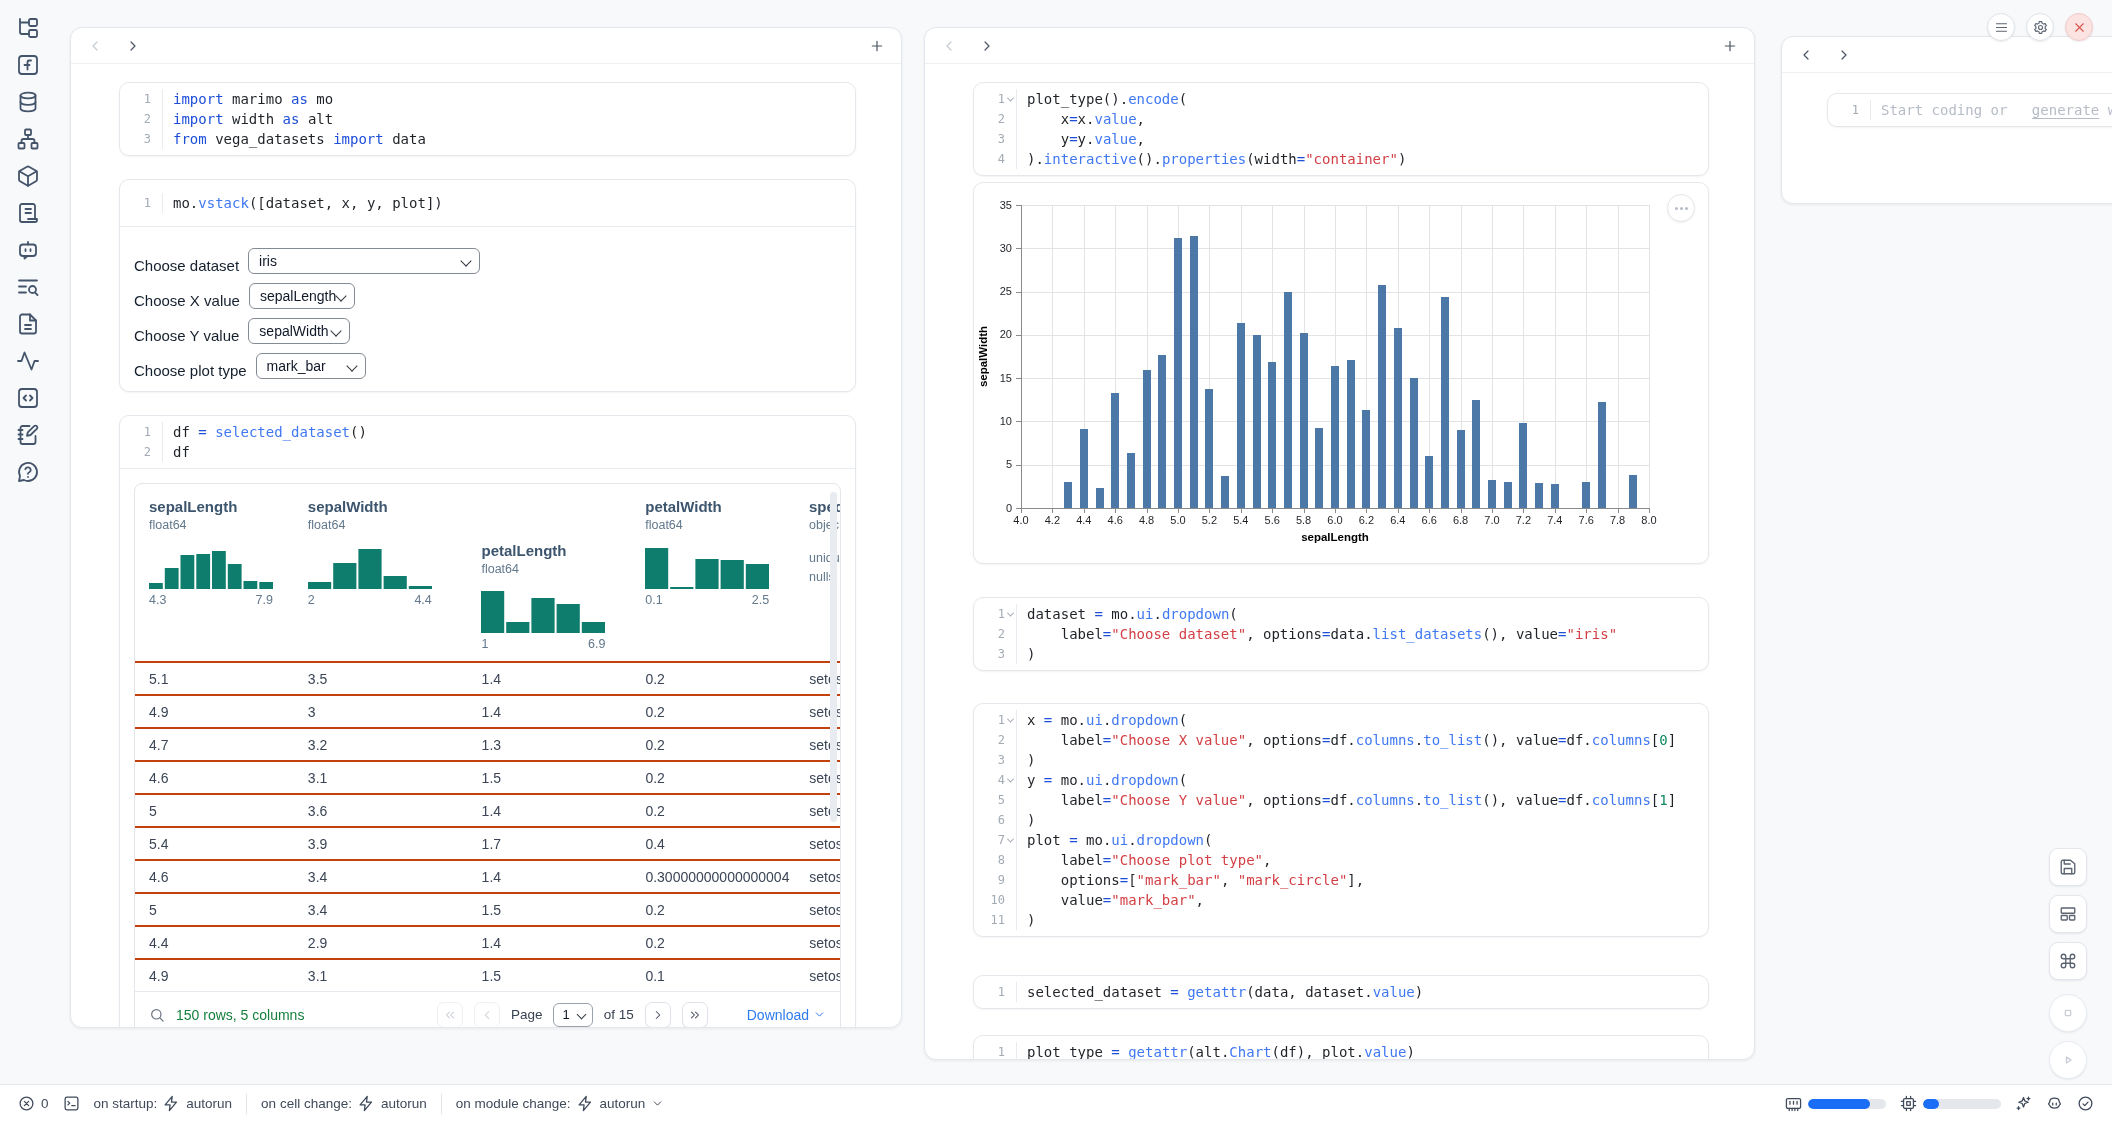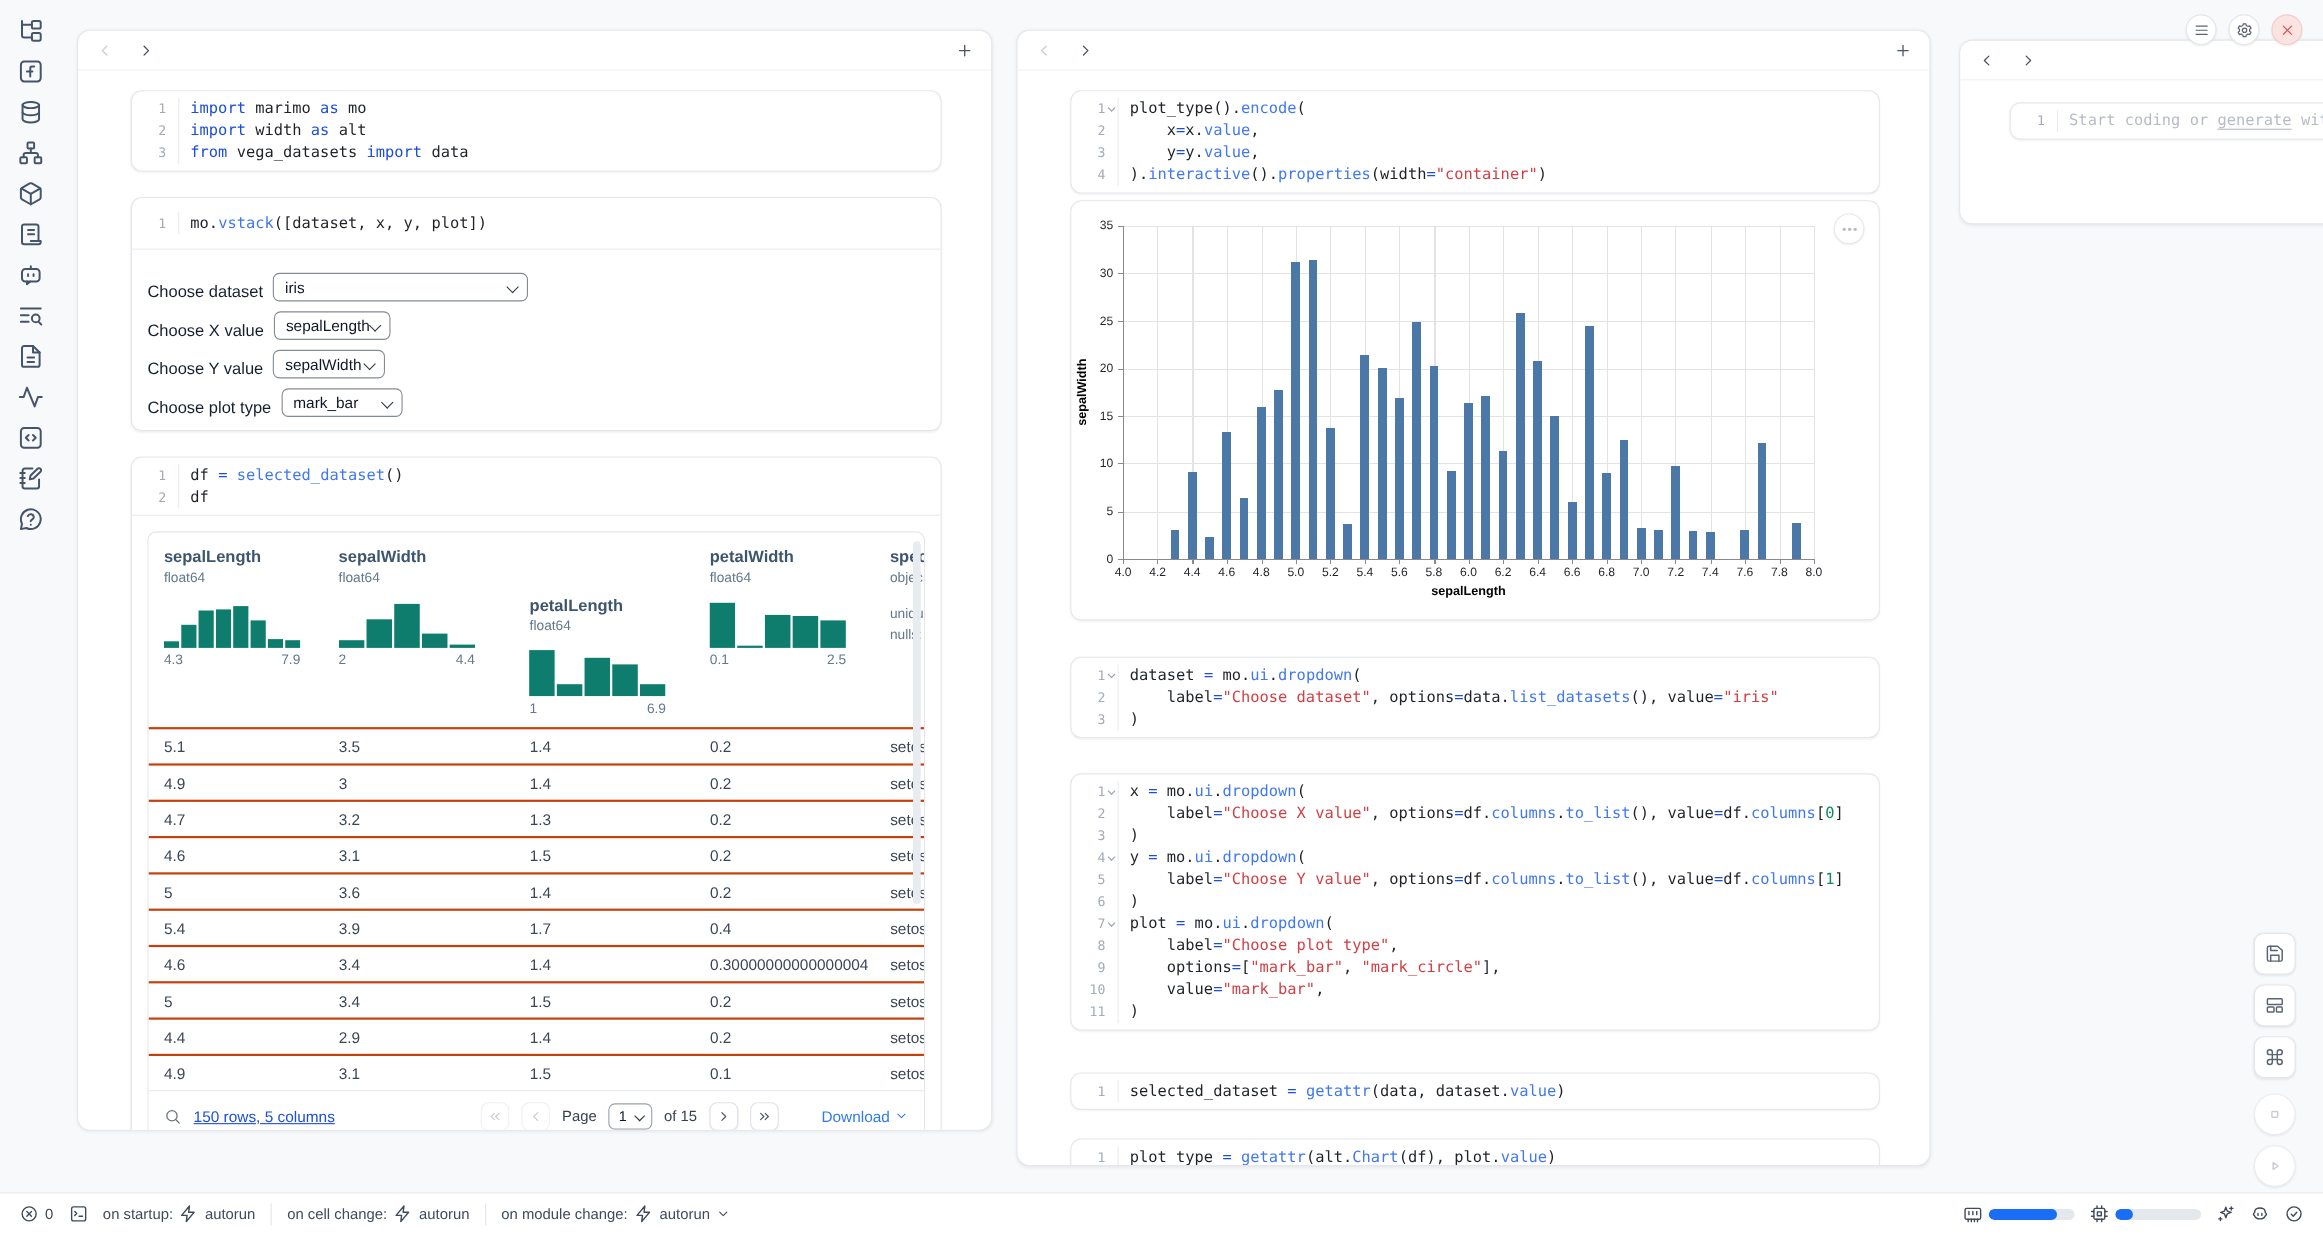--- a/index.html
+++ b/index.html
@@ -54,40 +54,40 @@
   .th { padding-left:14px; }
   .th .cname { font-size:15px; font-weight:bold; color:#3d566e; }
   .th .ctype { font-size:12.5px; color:#62788c; margin-top:3px; }
   .th .hist { margin-top:11px; height:46px; }
   .th .range { display:flex; justify-content:space-between; width:124px; font-size:12.5px; color:#62788c; margin-top:4px; padding-bottom:10px; }
   .th .meta { font-size:12.5px; color:#62788c; margin-top:17px; line-height:19px; }
   .trow { display:flex; height:33px; align-items:center; border-top:2px solid #c2410c; font-size:14px; color:#3b4556; }
   .td { padding-left:14px; overflow:hidden; white-space:nowrap; }
   .tbl-scrollbar { position:absolute; right:3px; top:8px; width:7px; height:330px; background:#e8ecf0; border-radius:4px; }
   .tfoot { height:46px; border-top:1px solid #e7eaee; display:flex; align-items:center; padding:0 14px; gap:11px; }
-  .tfoot .summary { font-size:14px; color:#1d4ed8;text-decoration:underline; }
+  .tfoot .summary { font-size:14px; color:#15803d; }
   .tfoot .sp { flex:1; }
   .pbtn { width:26px; height:26px; border:1px solid #dfe3e9; border-radius:7px; background:#fff; display:inline-flex; align-items:center; justify-content:center; color:#4b5563; cursor:pointer; box-shadow:0 1px 1px rgba(16,24,40,.06); }
   .pbtn.dis { border-color:#eef0f4; color:#c7cdd6; box-shadow:none; }
   .pbtn .ic { width:14px; height:14px; }
   .pg-txt { font-size:13.5px; color:#374151; }
   .dl { display:inline-flex; align-items:center; gap:4px; color:#2f7bec; font-size:14px; cursor:pointer; margin-left:8px;padding-left:20px; }
   .dl .ic { width:13px; height:13px; }
 
   
   .chart-card { position:relative; height:382px; }
   .chart-card svg text.tick { font-family:"Liberation Sans",sans-serif; font-size:11px; fill:#1f2328; }
   .chart-card svg text.title { font-family:"Liberation Sans",sans-serif; font-size:11.5px; font-weight:bold; fill:#000; }
   .chart-actions { position:absolute; top:11px; right:13px; width:28px; height:28px; border-radius:50%; border:1px solid #e3e6ea; background:#fff; box-shadow:0 1px 2px rgba(16,24,40,.06); display:flex; align-items:center; justify-content:center; gap:2px; cursor:pointer; }
   .chart-actions b { width:3px; height:3px; border-radius:50%; background:#b6bcc6; }
 
   
   .ph-cell { margin:20px 0 0 45px; width:420px; }
   .ph-text { color:#b6bcc6; }
-  .ph-text u { text-underline-offset:3px; }
+  .ph-text u { text-underline-offset:3px;margin-left:16px; }
 
   
   #top-circles { position:absolute; top:13px; left:1987px; display:flex; gap:11px; z-index:5; }
   .circ { width:28px; height:28px; border-radius:50%; background:#fff; border:1px solid #e1e5ea; box-shadow:0 1px 2px rgba(16,24,40,.08); display:flex; align-items:center; justify-content:center; color:#5b6472; cursor:pointer; }
   .circ .ic { width:15px; height:15px; }
   .circ.red { background:#fbe3e2; border-color:#f3cbc9; color:#d95550; }
 
   
   #float-btns { position:absolute; left:2049px; top:848px; display:flex; flex-direction:column; gap:9px; z-index:5; }
   .fbtn { width:38px; height:38px; border-radius:9px; background:#fff; border:1px solid #e3e6ea; box-shadow:0 1px 2px rgba(16,24,40,.08); display:flex; align-items:center; justify-content:center; color:#5b6472; cursor:pointer; }

